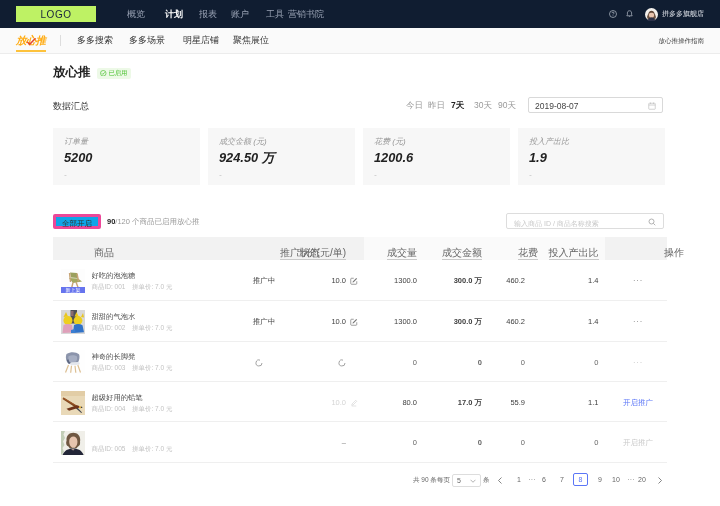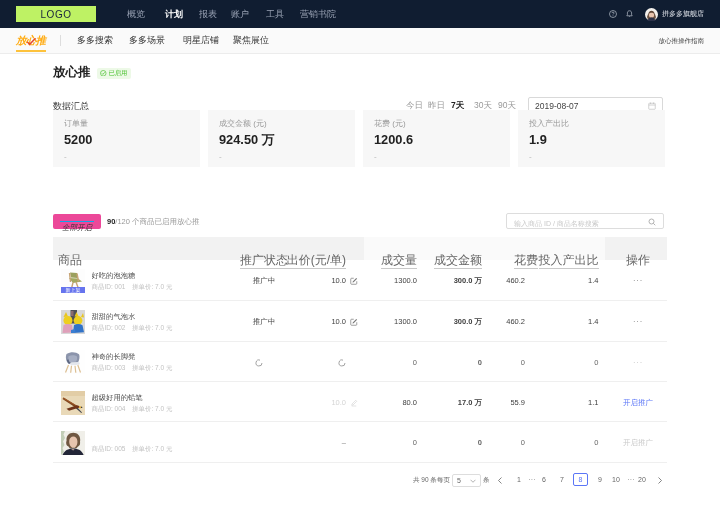--- a/index.html
+++ b/index.html
@@ -30,38 +30,38 @@
 #badge { position:absolute; left:96.5px; top:67.5px; height:11px; background:#edf9e7; border-radius:2px;
   display:flex; align-items:center; padding:0 3.5px; color:#45c02a; font-size:6.3px; }
 #badge svg { margin-right:2px; }
 #sumlabel { position:absolute; left:53px; top:100px; font-size:9px; color:#333; }
 .dfilter { position:absolute; top:100px; font-size:8.5px; color:#999; }
 .dfilter.on { color:#222; font-weight:bold; }
 #datebox { position:absolute; left:528px; top:97px; width:135px; height:16px; border:1px solid #d9d9d9; border-radius:2px; background:#fff; }
 #datebox span { position:absolute; left:6px; top:3px; font-size:8.5px; color:#444; }
 
 
-.card { position:absolute; top:110px; width:147px; height:57px; background:#f7f7f7; }
+.card { position:absolute; top:128px; width:147px; height:57px; background:#f7f7f7;font-style:italic; }
 .card .lb { position:absolute; left:11px; top:8px; font-size:8px; color:#999; }
 .card .vl { position:absolute; left:11px; top:21.5px; font-size:12.8px; font-weight:bold; color:#222; }
 .card .dd { position:absolute; left:11px; top:42px; font-size:8px; color:#b5b5b5; }
 
 
-#btnall { position:absolute; left:53px; top:214px; width:48px; height:15px; border:7px solid #ec4899; border-radius:2px;
-  background:#0ea5e9; text-align:center; line-height:13px; font-size:7.5px; color:#333;font-style:italic; }
+#btnall { position:absolute; left:53px; top:214px; width:48px; height:15px; border:3px solid #ec4899; border-radius:2px;
+  background:#0ea5e9; text-align:center; line-height:13px; font-size:7.5px; color:#333; }
 #cnttext { position:absolute; left:107px; top:217px; font-size:7.5px; color:#999; }
 #cnttext b { color:#222; }
 #searchbox { position:absolute; left:506px; top:213px; width:158px; height:16px; border:1px solid #ddd; border-radius:2px; background:#fff; }
 #searchbox span { position:absolute; left:7px; top:4.5px; font-size:7px; color:#c8c8c8; }
 
 
 #thead { position:absolute; left:53px; top:237px; width:614px; height:23px; background:#fafafa; }
 #thead .sec1 { position:absolute; left:0; top:0; width:311px; height:23px; background:#f2f2f2; }
 #thead .sec3 { position:absolute; left:552px; top:0; width:62px; height:23px; background:#f2f2f2; }
-.th { position:absolute; top:12px; height:23px; line-height:23px; font-size:12px; color:#666; }
+.th { position:absolute; top:4px; height:23px; line-height:23px; font-size:10px; color:#666;margin-left:36px; }
 .th u { text-decoration:none; border-bottom:1px solid #c9c9c9; padding-bottom:1px; }
 .row { position:absolute; left:53px; width:614px; height:41px; border-bottom:1px solid #efefef; }
 .pimg { position:absolute; left:7.5px; top:8.5px; width:24px; height:24px; }
 .pname { position:absolute; left:38.5px; top:10.5px; font-size:7.3px; color:#4a4a4a; width:150px; white-space:nowrap; overflow:hidden; }
 .psub { position:absolute; left:38.5px; top:22.5px; font-size:6.5px; color:#c2c2c2; }
 .cell { position:absolute; font-size:7.5px; color:#404040; }
 .stat { left:180px; top:0; width:62px; height:41px; line-height:41px; text-align:center; }
 .bid  { right:321px; top:0; height:41px; line-height:41px; text-align:right; }
 .bidicon { position:absolute; right:309.5px; top:16.5px; }
 .num1 { right:250px; top:0; height:41px; line-height:41px; text-align:right; }
@@ -86,21 +86,21 @@
 <body>
 <div id="app">
 
   <div id="nav">
     <div id="logobox">LOGO</div>
     <div class="navitem" style="left:127px;width:18px;">概览</div>
     <div class="navitem on" style="left:163px;width:22px;">计划</div>
     <div class="navitem" style="left:199px;width:18px;">报表</div>
     <div class="navitem" style="left:231px;width:18px;">账户</div>
     <div class="navitem" style="left:266px;width:18px;">工具</div>
-    <div class="navitem" style="left:300px;width:36px;">营销书院</div>
+    <div class="navitem" style="left:288px;width:36px;">营销书院</div>
     <svg class="abs" style="left:609px;top:10px;" width="8" height="8" viewBox="0 0 16 16">
       <circle cx="8" cy="8" r="7" fill="none" stroke="#b9c0cc" stroke-width="1.4"></circle>
       <path d="M5.8 6.2c0-1.2 1-2 2.2-2s2.2 .8 2.2 2c0 1.4-2.2 1.5-2.2 2.8" fill="none" stroke="#b9c0cc" stroke-width="1.4"></path>
       <circle cx="8" cy="11.6" r="0.9" fill="#b9c0cc"></circle>
     </svg>
     <svg class="abs" style="left:626px;top:10px;" width="7" height="8" viewBox="0 0 14 16">
       <path d="M7 1.5c-2.6 0-4.2 1.9-4.2 4.5v3.4L1.6 11.6h10.8L11.2 9.4V6c0-2.6-1.6-4.5-4.2-4.5z" fill="none" stroke="#b9c0cc" stroke-width="1.4"></path>
       <path d="M5.5 13.2a1.6 1.6 0 0 0 3 0z" fill="#b9c0cc"></path>
     </svg>
     <svg class="abs" style="left:645px;top:8px;" width="13" height="13" viewBox="0 0 26 26">

